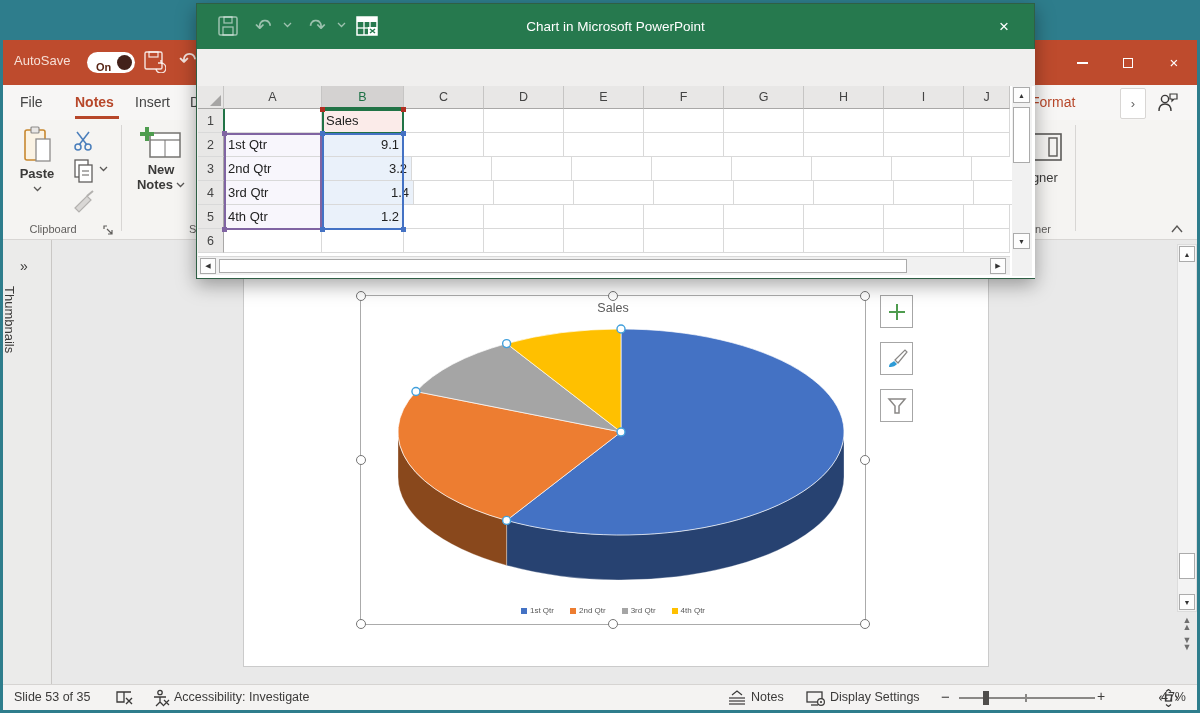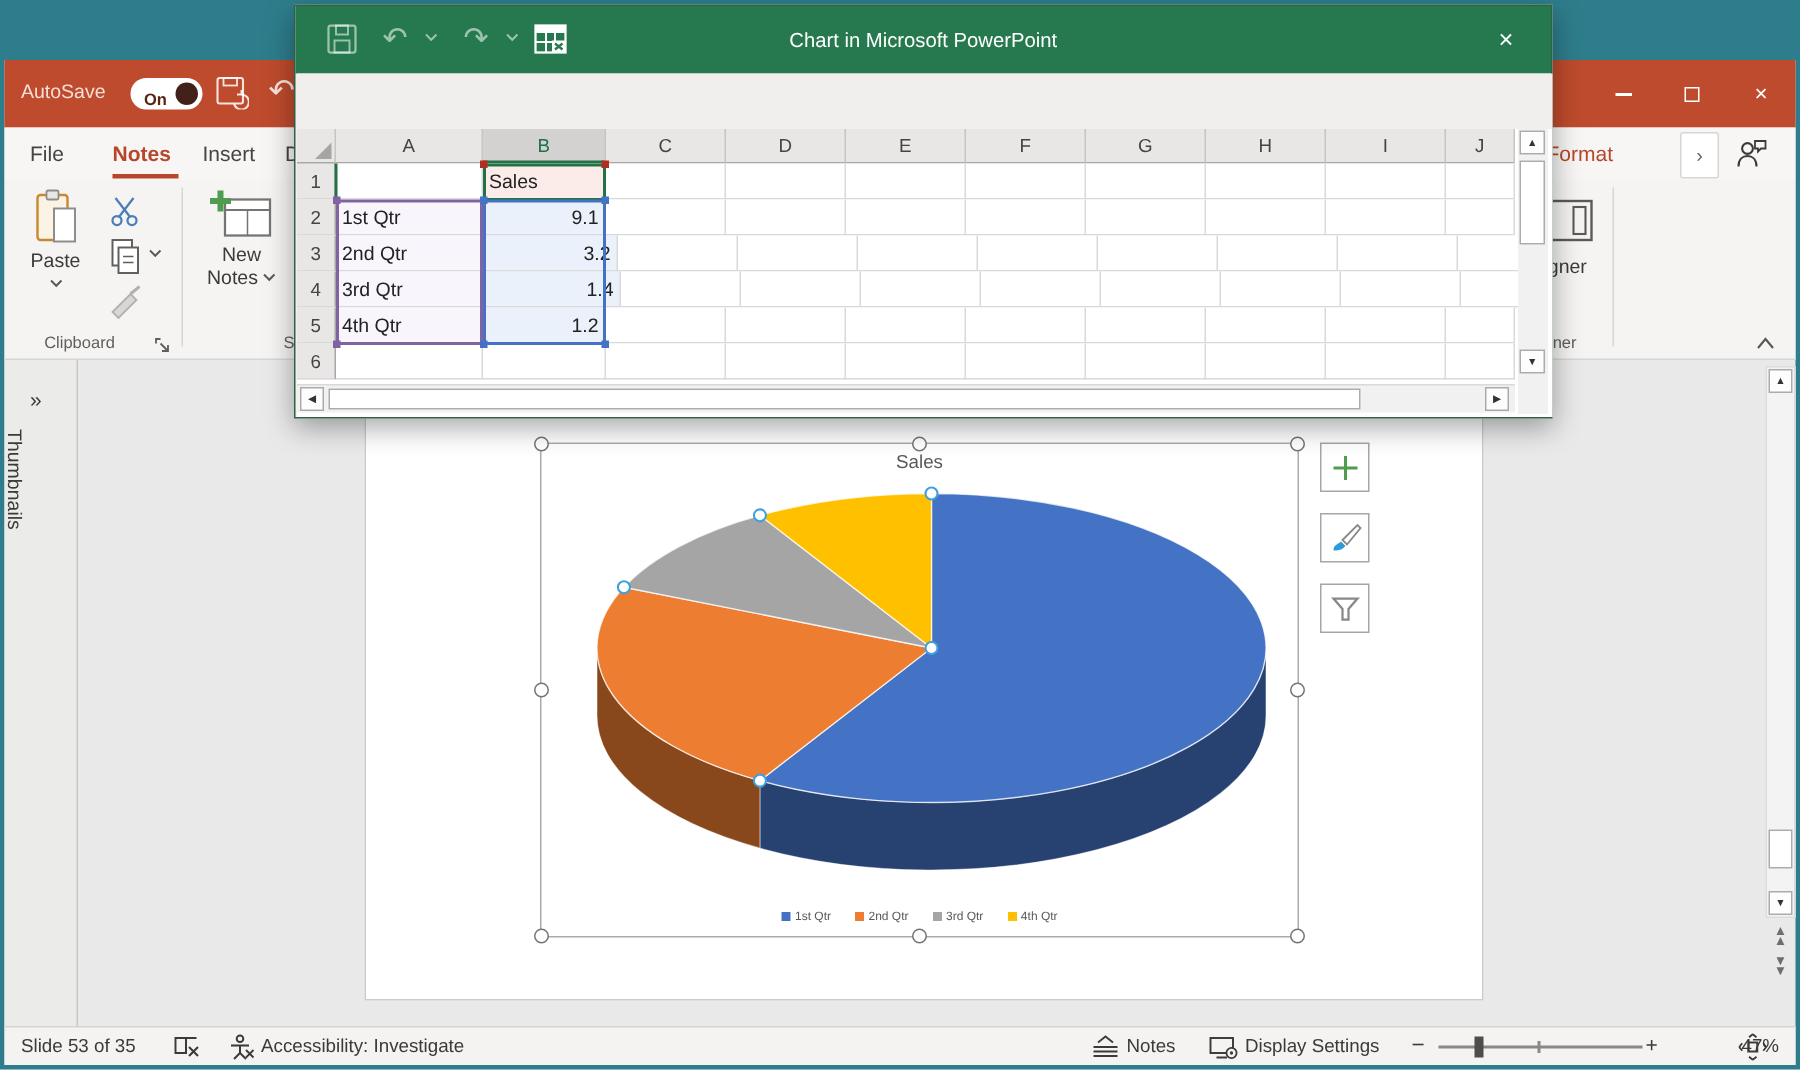--- a/index.html
+++ b/index.html
@@ -20,21 +20,21 @@
   .min-glyph{width:11px;height:2px;background:#fff;}
   .max-glyph{width:10px;height:10px;border:1.3px solid #fff;}
 
   .tabrow{position:absolute;left:0;top:45px;width:100%;height:35px;background:#F7F6F5;}
   .tab{position:absolute;top:0;height:35px;line-height:35px;font-size:14px;color:#444;}
   .tab.active{color:#B7472A;font-weight:bold;}
   .tab-underline{position:absolute;left:72px;top:31px;width:44px;height:3px;background:#B7472A;}
   .flyout-btn{position:absolute;left:1117px;top:3px;width:26px;height:31px;background:#fff;border:1px solid #D8D6D4;border-radius:2px;display:flex;align-items:center;justify-content:center;color:#666;font-size:13px;}
 
   .ribbon{position:absolute;left:0;top:80px;width:100%;height:120px;background:#F5F4F2;border-bottom:1px solid #D8D6D4;}
-  .rib-big-btn{position:absolute;display:flex;flex-direction:column;align-items:center;font-size:13px;color:#3B3A39;}
+  .rib-big-btn{position:absolute;display:flex;flex-direction:column;align-items:center;font-size:13px;color:#3B3A39;font-weight:bold;}
   .rib-divider{position:absolute;top:5px;width:1px;height:106px;background:#D8D6D4;}
   .group-label{position:absolute;top:103px;font-size:11px;color:#605E5C;}
   .chev{stroke:#5A5856;stroke-width:1.3;fill:none;}
 
   .workarea{position:absolute;left:0;top:200px;width:100%;height:444px;}
   .thumb-rail{position:absolute;left:0;top:0;width:49px;height:100%;background:#EBEBEA;border-right:1px solid #C9C7C5;}
   .rail-chevron{position:absolute;left:17px;top:18px;font-size:14px;color:#3B3A39;}
   .rail-label{position:absolute;left:14px;top:46px;font-size:13px;color:#3B3A39;transform-origin:0 0;transform:rotate(90deg);white-space:nowrap;}
   .slide{position:absolute;left:240px;top:12px;width:746px;height:415px;background:#fff;border:1px solid #CBCBCB;}
   .chart-frame{position:absolute;left:116px;top:42px;width:506px;height:330px;border:1px solid #ABABAB;background:#fff;}

